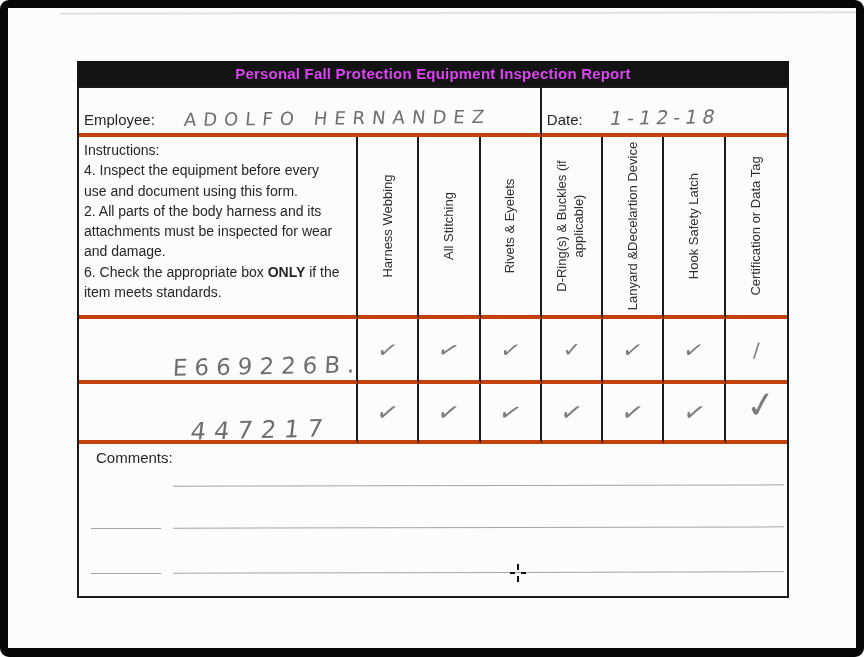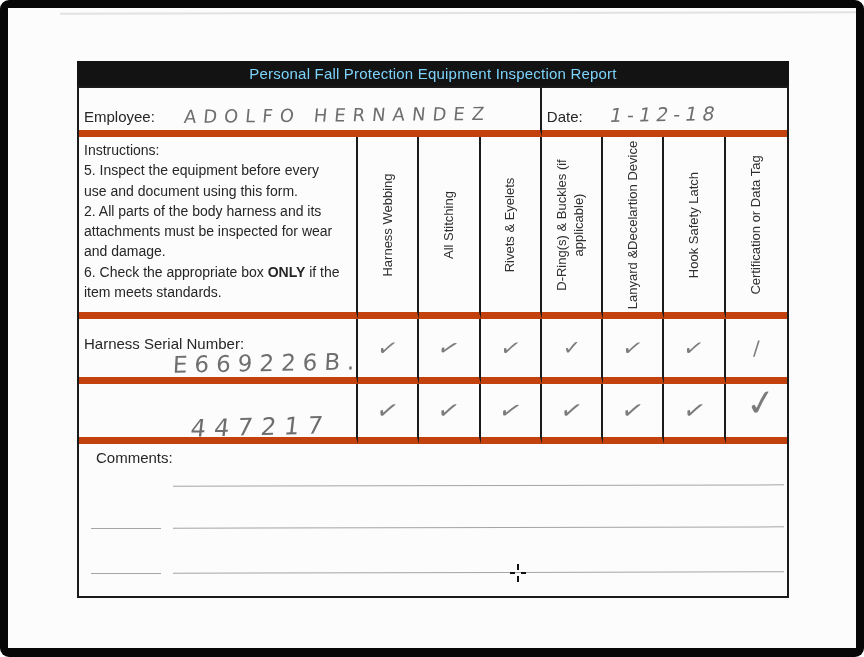--- a/index.html
+++ b/index.html
@@ -6,26 +6,26 @@
   *{box-sizing:border-box;}
   body{font-family:"Liberation Sans",sans-serif;}
 
   .screen{position:relative;width:864px;height:657px;background:#070707;border-radius:9px;overflow:hidden;}
   .paper{position:absolute;left:8px;top:8px;width:848px;height:640px;background:#fcfcfc;}
 
   .edge-line{position:absolute;left:52px;top:4px;width:796px;height:2px;background:#c3c3c3;opacity:.45;transform:rotate(-0.1deg);}
 
   .form{position:absolute;left:69px;top:53px;width:712px;}
 
-  .title-bar{height:25px;background:#131313;color:#7dd3fc;display:flex;align-items:center;justify-content:center;
-    font-size:15px;font-weight:normal;letter-spacing:.2px;}
+  .title-bar{height:25px;background:#131313;color:#d946ef;display:flex;align-items:center;justify-content:center;
+    font-size:15px;font-weight:bold;letter-spacing:.2px;}
 
   .grid{display:grid;grid-template-columns:279px repeat(7,1fr);grid-template-rows:49px 182px 65px 60px 152px;
     border:2px solid #1b1b1b;background:#fcfcfc;}
-  .cell{border-right:2px solid #1b1b1b;border-bottom:7px solid #c2410c;position:relative;color:#262626;}
+  .cell{border-right:2px solid #1b1b1b;border-bottom:4px solid #c2410c;position:relative;color:#262626;}
   .cell.no-br{border-right:none;}
   .cell.no-bb{border-bottom:none;margin-left:12px;}
 
   .employee-cell{grid-column:1/5;}
   .date-cell{grid-column:5/9;}
   .label{position:absolute;left:5px;bottom:5px;font-size:15px;color:#262626;}
   .hand{font-family:"DejaVu Sans",sans-serif;color:#6e6e6e;transform-origin:left bottom;}
   .employee-value{position:absolute;left:104px;bottom:3px;font-size:18px;letter-spacing:7px;transform:skewX(-6deg) rotate(-.6deg);}
   .date-value{position:absolute;left:66px;bottom:4px;font-size:19px;letter-spacing:5px;transform:skewX(-12deg) rotate(-1deg);}
 
@@ -86,21 +86,21 @@
           <span class="label">Employee:</span>
           <span class="hand employee-value">ADOLFO HERNANDEZ</span>
         </div>
         <div class="cell date-cell no-br">
           <span class="label">Date:</span>
           <span class="hand date-value">1-12-18</span>
         </div>
 
         <div class="cell instructions-cell">
           <p>Instructions:</p>
-          <p>5. Inspect the equipment before every use and document using this form.</p>
+          <p>4. Inspect the equipment before every use and document using this form.</p>
           <p>2. All parts of the body harness and its attachments must be inspected for wear and damage.</p>
           <p><span>6. Check the appropriate box </span><span class="bold">ONLY</span><span> if the item meets standards.</span></p>
         </div>
         <div class="cell vcell">
             <span class="vtext">Harness Webbing</span>
           </div>
         <div class="cell vcell">
             <span class="vtext">All Stitching</span>
           </div>
         <div class="cell vcell">
@@ -113,21 +113,20 @@
             <span class="vtext">Lanyard &amp;Decelartion Device</span>
           </div>
         <div class="cell vcell">
             <span class="vtext">Hook Safety Latch</span>
           </div>
         <div class="cell vcell no-br">
             <span class="vtext">Certification or Data Tag</span>
           </div>
 
         <div class="cell serial-label-cell">
-          <span class="row-label">Harness Serial Number:</span>
           <span class="serial-value harness-serial">E669226B.</span>
         </div>
         <div class="cell check-cell r1 c1">
             <span>✓</span>
           </div>
         <div class="cell check-cell r1 c2">
             <span>✓</span>
           </div>
         <div class="cell check-cell r1 c3">
             <span>✓</span>

